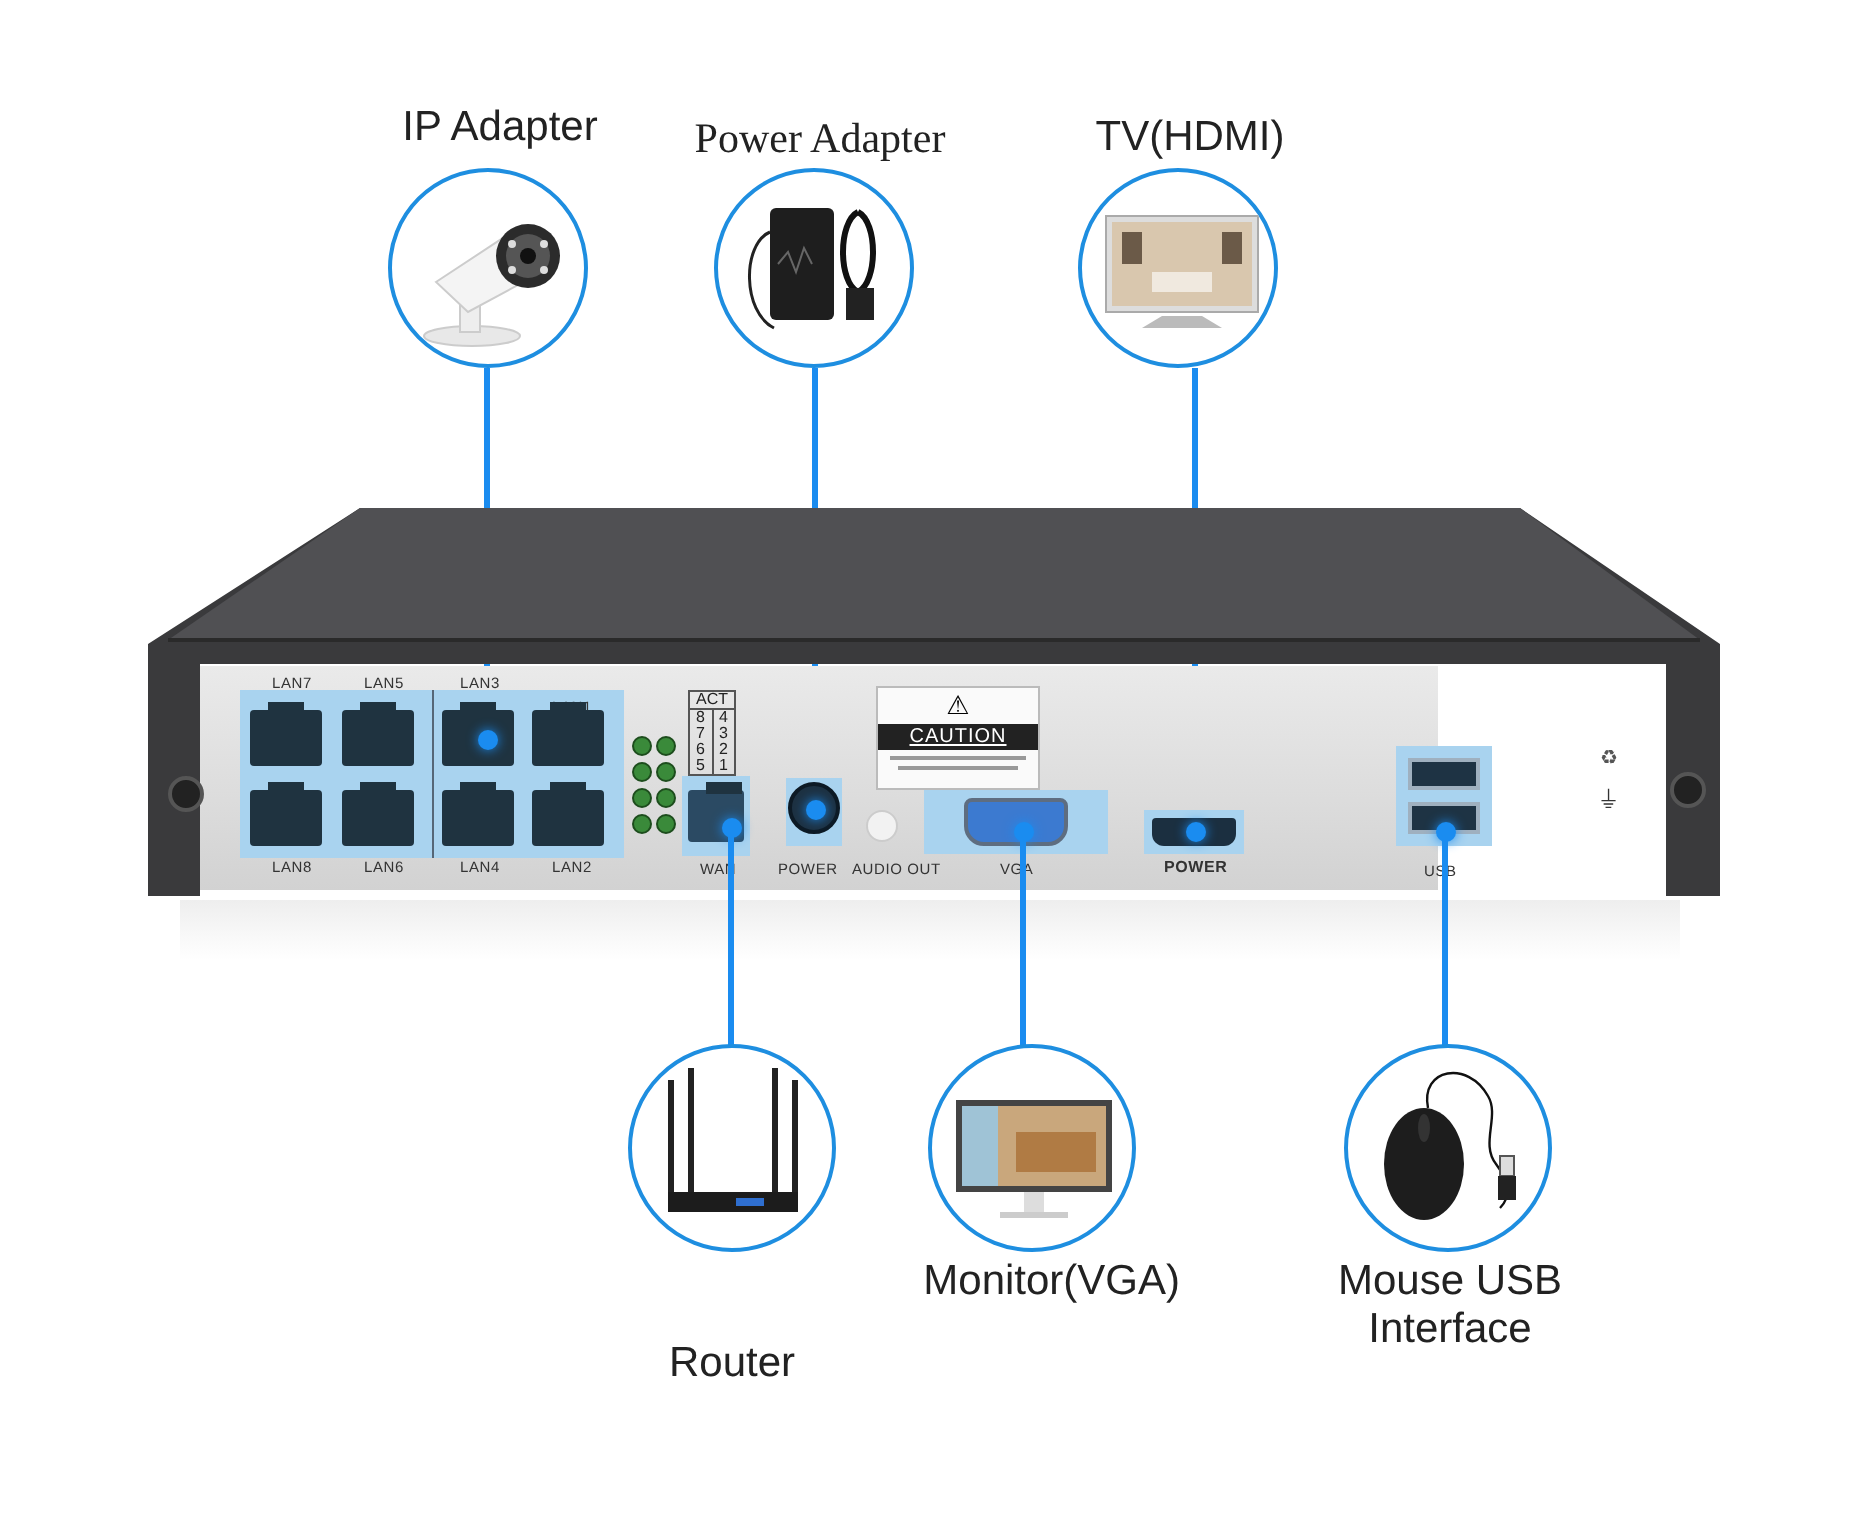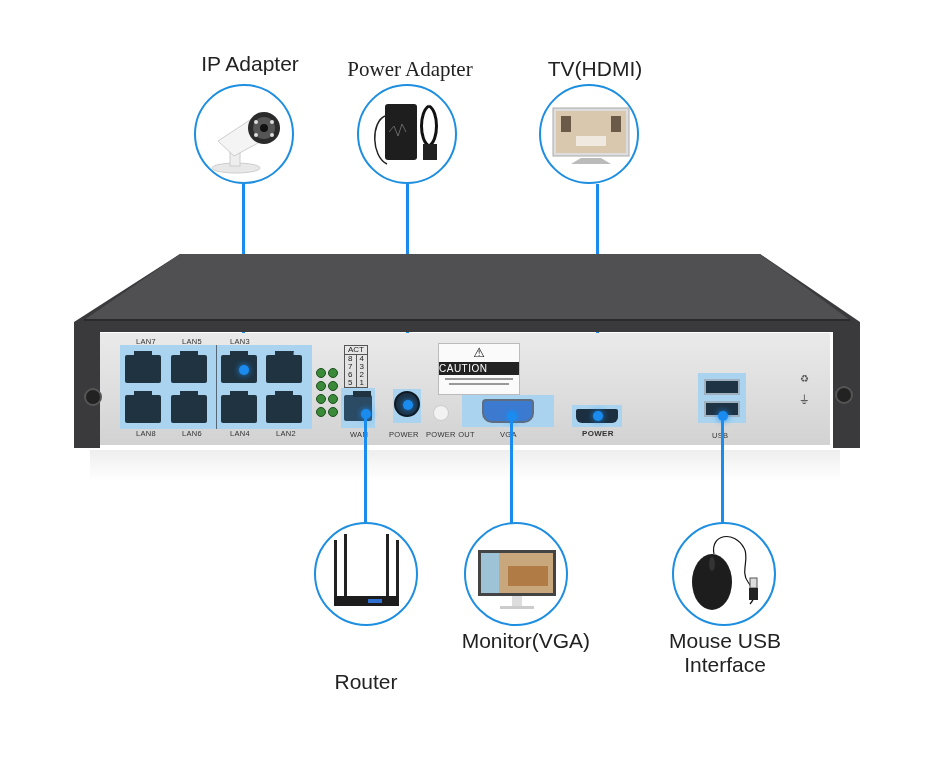--- a/index.html
+++ b/index.html
@@ -2,21 +2,21 @@
 <html><head>
 <meta charset="utf-8">
 <style>
   html,body{margin:0;padding:0;background:#fff;}
   body{width:930px;height:759px;position:relative;overflow:hidden;font-family:"Liberation Sans",sans-serif;}
   .label{position:absolute;font-size:21px;color:#222;text-align:center;white-space:nowrap;line-height:24px;}
   .circle{position:absolute;width:100px;height:100px;border:2.5px solid #1e8ee0;border-radius:50%;background:#fff;box-sizing:border-box;overflow:hidden;}
   .line{position:absolute;background:#1a8cf0;width:3px;}
   .dot{position:absolute;width:10px;height:10px;border-radius:50%;background:#1a8cf0;box-shadow:0 0 6px #1a8cf0;}
   .nvr-top{position:absolute;}
-  .panel{position:absolute;left:100px;top:333px;width:730px;height:112px;background:linear-gradient(#eaeaea,#dcdcdc 60%,#d2d2d2);}
+  .panel{position:absolute;left:100px;top:333px;width:583px;height:112px;background:linear-gradient(#eaeaea,#dcdcdc 60%,#d2d2d2);padding-left:36px;}
   .small{position:absolute;font-size:7.5px;color:#333;letter-spacing:0.3px;}
   .port-hl{position:absolute;background:#a9d3ef;}
   .rj{position:absolute;width:36px;height:28px;background:#1f3340;border-radius:2px;}
   .rj:after{content:"";position:absolute;left:9px;top:-4px;width:18px;height:6px;background:#1f3340;}
   .led{position:absolute;width:8px;height:8px;border-radius:50%;background:#3a8a3a;border:1px solid #1d4d1d;}
 </style>
 </head>
 <body>
 
 <div class="label" style="left:190px;top:52px;width:120px;">IP Adapter</div>
@@ -118,25 +118,25 @@
 
   <div class="port-hl" style="left:241px;top:55px;width:34px;height:40px;"></div>
   <div class="rj" style="left:244px;top:62px;width:28px;height:26px;background:#2b4a63;"></div>
   <div class="small" style="left:250px;top:97px;">WAN</div>
 
   <div class="port-hl" style="left:293px;top:56px;width:28px;height:34px;"></div>
   <div style="position:absolute;left:294px;top:58px;width:26px;height:26px;border-radius:50%;background:#1d3142;border:2px solid #0d1a25;box-sizing:border-box;"></div>
   <div class="small" style="left:289px;top:97px;">POWER</div>
 
   <div style="position:absolute;left:333px;top:72px;width:14px;height:14px;border-radius:50%;background:#f2f2f2;border:1px solid #ccc;"></div>
-  <div class="small" style="left:326px;top:97px;">POWER OUT</div>
+  <div class="small" style="left:326px;top:97px;">AUDIO OUT</div>
 
   <div style="position:absolute;left:338px;top:10px;width:80px;height:50px;background:#fafafa;border:1px solid #bbb;">
     <div style="text-align:center;font-size:13px;line-height:18px;">⚠</div>
-    <div style="background:#222;color:#fff;font-size:10px;line-height:13px;letter-spacing:0.5px;">CAUTION</div>
+    <div style="background:#222;color:#fff;font-size:10px;text-align:center;line-height:13px;letter-spacing:0.5px;text-decoration:underline;">CAUTION</div>
     <div style="height:2px;margin:3px 6px;background:#999;"></div>
     <div style="height:2px;margin:2px 10px;background:#999;"></div>
   </div>
 
   <div class="port-hl" style="left:362px;top:62px;width:92px;height:32px;"></div>
   <div style="position:absolute;left:382px;top:66px;width:52px;height:24px;background:#3c7ad0;border:2px solid #5e6d80;border-radius:4px 4px 10px 10px;box-sizing:border-box;"></div>
   <div class="small" style="left:400px;top:97px;">VGA</div>
 
   <div class="port-hl" style="left:472px;top:72px;width:50px;height:22px;"></div>
   <div style="position:absolute;left:476px;top:76px;width:42px;height:14px;background:#1b2f40;border-radius:2px 2px 6px 6px;"></div>

